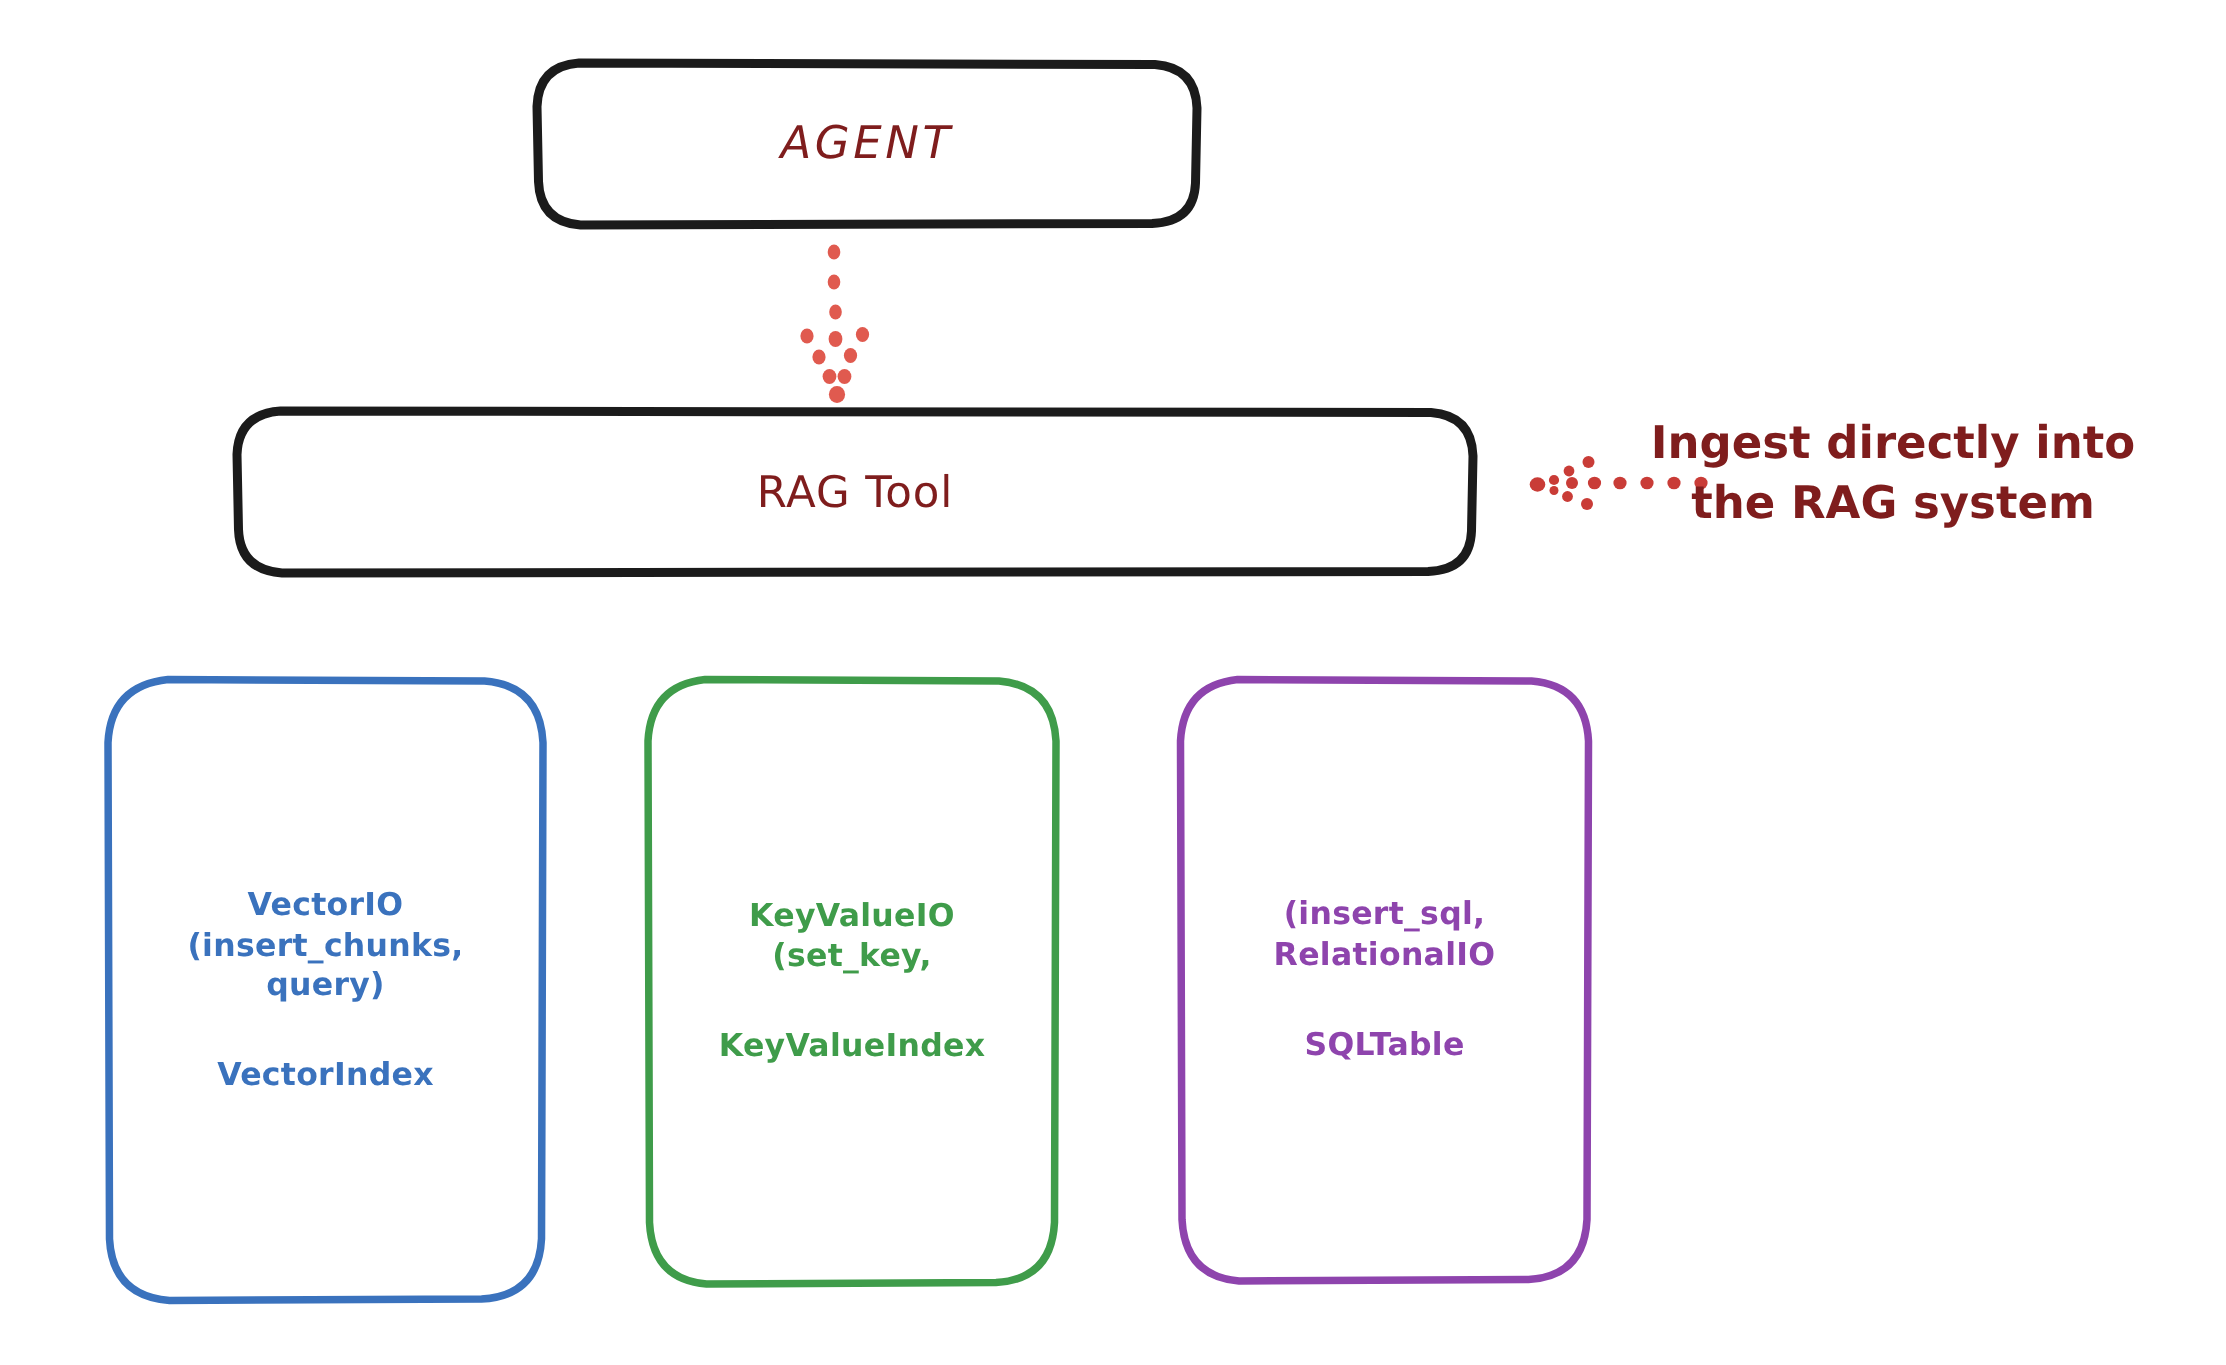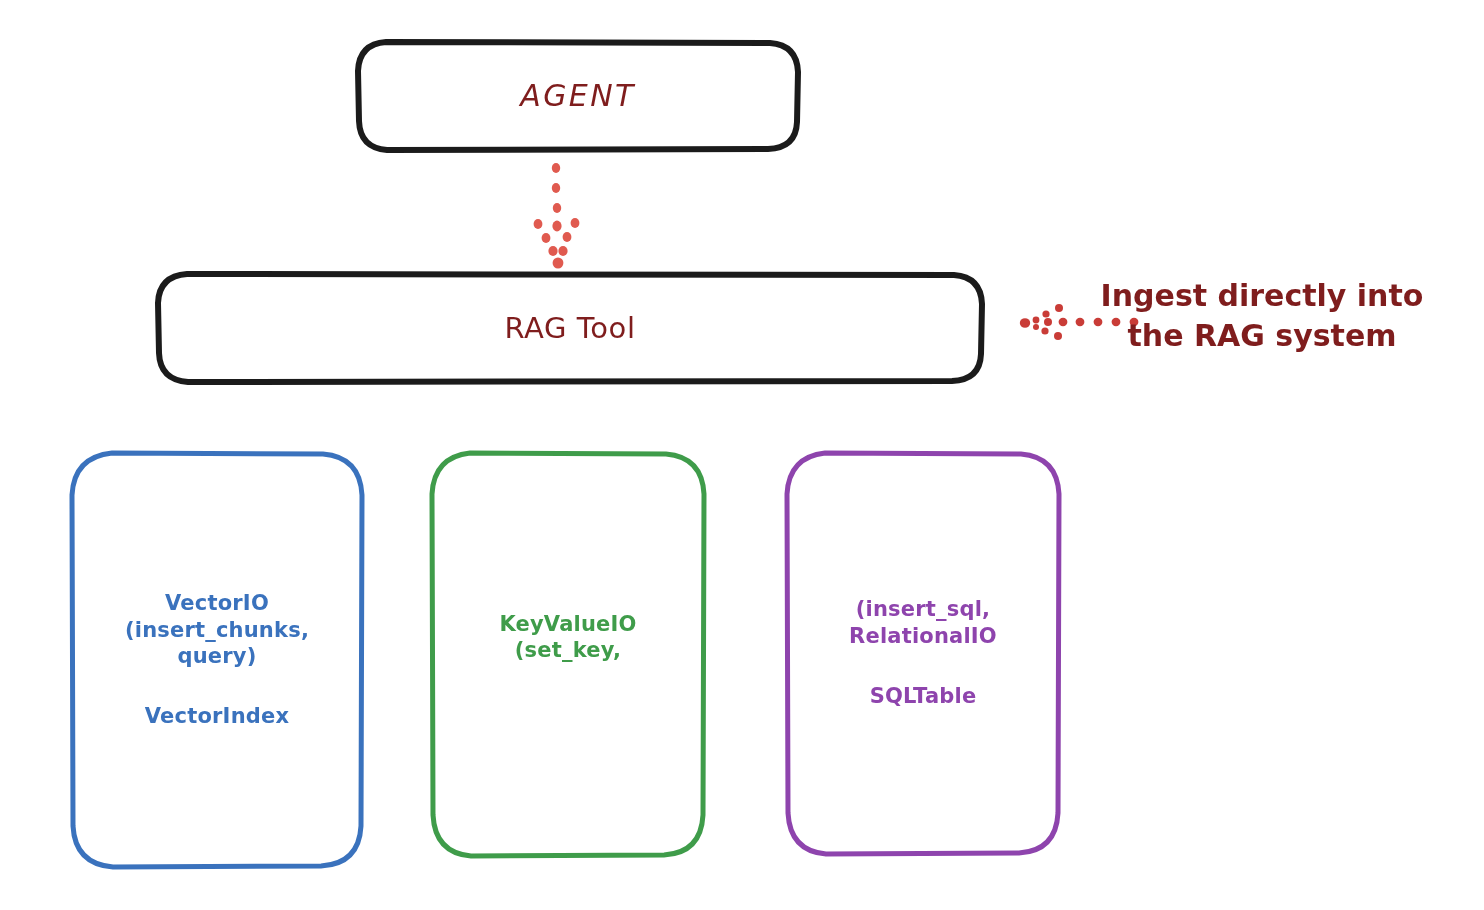--- a/index.html
+++ b/index.html
@@ -200,20 +200,21 @@
   </div>
 
   <div class="node store" id="keyvalue-box" style="left:428px; top:450px; width:280px; height:408px;">
     <svg class="frame" viewBox="0 0 280 408" preserveAspectRatio="none">
       <path d="M42 3 L238 4 Q274 7 276 44 L275 365 Q273 403 236 405 L43 406 Q7 403 5 365 L4 44 Q6 7 42 3 Z" fill="#ffffff" stroke="#3f9c4a" stroke-width="5" stroke-linecap="round" stroke-linejoin="round"></path>
     </svg>
     <div class="label-stack">
       <span class="line">KeyValueIO</span>
       <span class="line">(set_key,</span>
       <span class="gap"></span>
+      <span class="line">KeyValueIndex</span>
     </div>
   </div>
 
   <div class="node store" id="relational-box" style="left:783px; top:450px; width:280px; height:406px;">
     <svg class="frame" viewBox="0 0 280 406" preserveAspectRatio="none">
       <path d="M42 3 L238 4 Q274 7 276 44 L275 363 Q273 401 236 403 L43 404 Q7 401 5 363 L4 44 Q6 7 42 3 Z" fill="#ffffff" stroke="#8e44ad" stroke-width="5" stroke-linecap="round" stroke-linejoin="round"></path>
     </svg>
     <div class="label-stack">
       <span class="line">(insert_sql,</span>
       <span class="line">RelationalIO</span>

